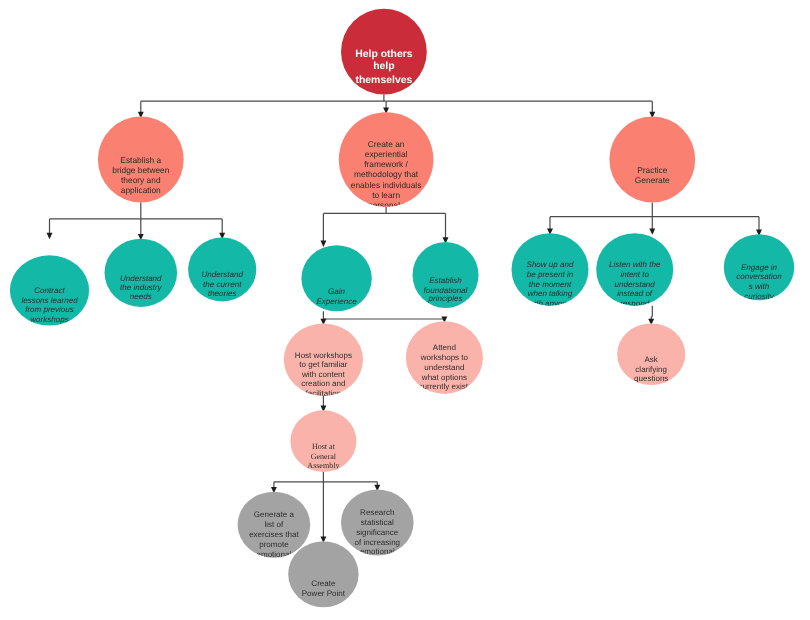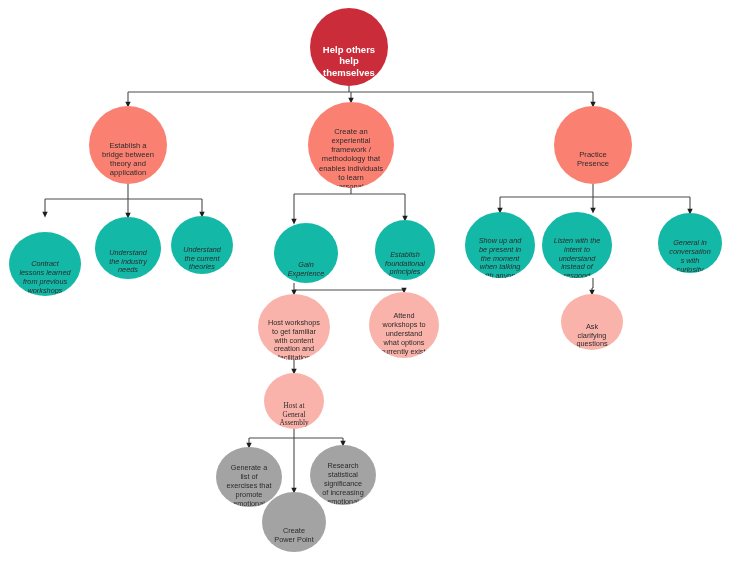--- a/index.html
+++ b/index.html
@@ -126,21 +126,21 @@
       <div class="node level-0" style="left: 310px; top: 8px; width: 78px; height: 78px;">
         <span class="node-label">Help others help themselves</span>
       </div>
       <div class="node level-1" style="left: 89px; top: 106px; width: 78px; height: 78px;">
         <span class="node-label">Establish a bridge between theory and application</span>
       </div>
       <div class="node level-1" style="left: 308px; top: 102px; width: 86px; height: 86px;">
         <span class="node-label">Create an experiential framework / methodology that enables individuals to learn interpersonal skills</span>
       </div>
       <div class="node level-1" style="left: 554px; top: 106px; width: 78px; height: 78px;">
-        <span class="node-label">Practice Presence</span>
+        <span class="node-label">Practice Generate</span>
       </div>
       <div class="node level-2" style="left: 9px; top: 232px; width: 72px; height: 64px;">
         <span class="node-label">Contract lessons learned from previous workshops</span>
       </div>
       <div class="node level-2" style="left: 95px; top: 217px; width: 66px; height: 62px;">
         <span class="node-label">Understand the industry needs</span>
       </div>
       <div class="node level-2" style="left: 171px; top: 216px; width: 62px; height: 58px;">
         <span class="node-label">Understand the current theories</span>
       </div>
@@ -150,21 +150,21 @@
       <div class="node level-2" style="left: 375px; top: 220px; width: 60px; height: 60px;">
         <span class="node-label">Establish foundational principles</span>
       </div>
       <div class="node level-2" style="left: 465px; top: 212px; width: 70px; height: 66px;">
         <span class="node-label">Show up and be present in the moment when talking with anyone</span>
       </div>
       <div class="node level-2" style="left: 542px; top: 212px; width: 70px; height: 66px;">
         <span class="node-label">Listen with the intent to understand instead of respond</span>
       </div>
       <div class="node level-2" style="left: 658px; top: 213px; width: 64px; height: 60px;">
-        <span class="node-label">General in conversations with curiosity</span>
+        <span class="node-label">Engage in conversations with curiosity</span>
       </div>
       <div class="node level-3" style="left: 258px; top: 294px; width: 72px; height: 66px;">
         <span class="node-label">Host workshops to get familiar with content creation and facilitation</span>
       </div>
       <div class="node level-3" style="left: 369px; top: 292px; width: 70px; height: 66px;">
         <span class="node-label">Attend workshops to understand what options currently exist; bridge</span>
       </div>
       <div class="node level-3" style="left: 561px; top: 294px; width: 62px; height: 56px; align-items: center;">
         <span class="node-label">Ask clarifying questions</span>
       </div>

